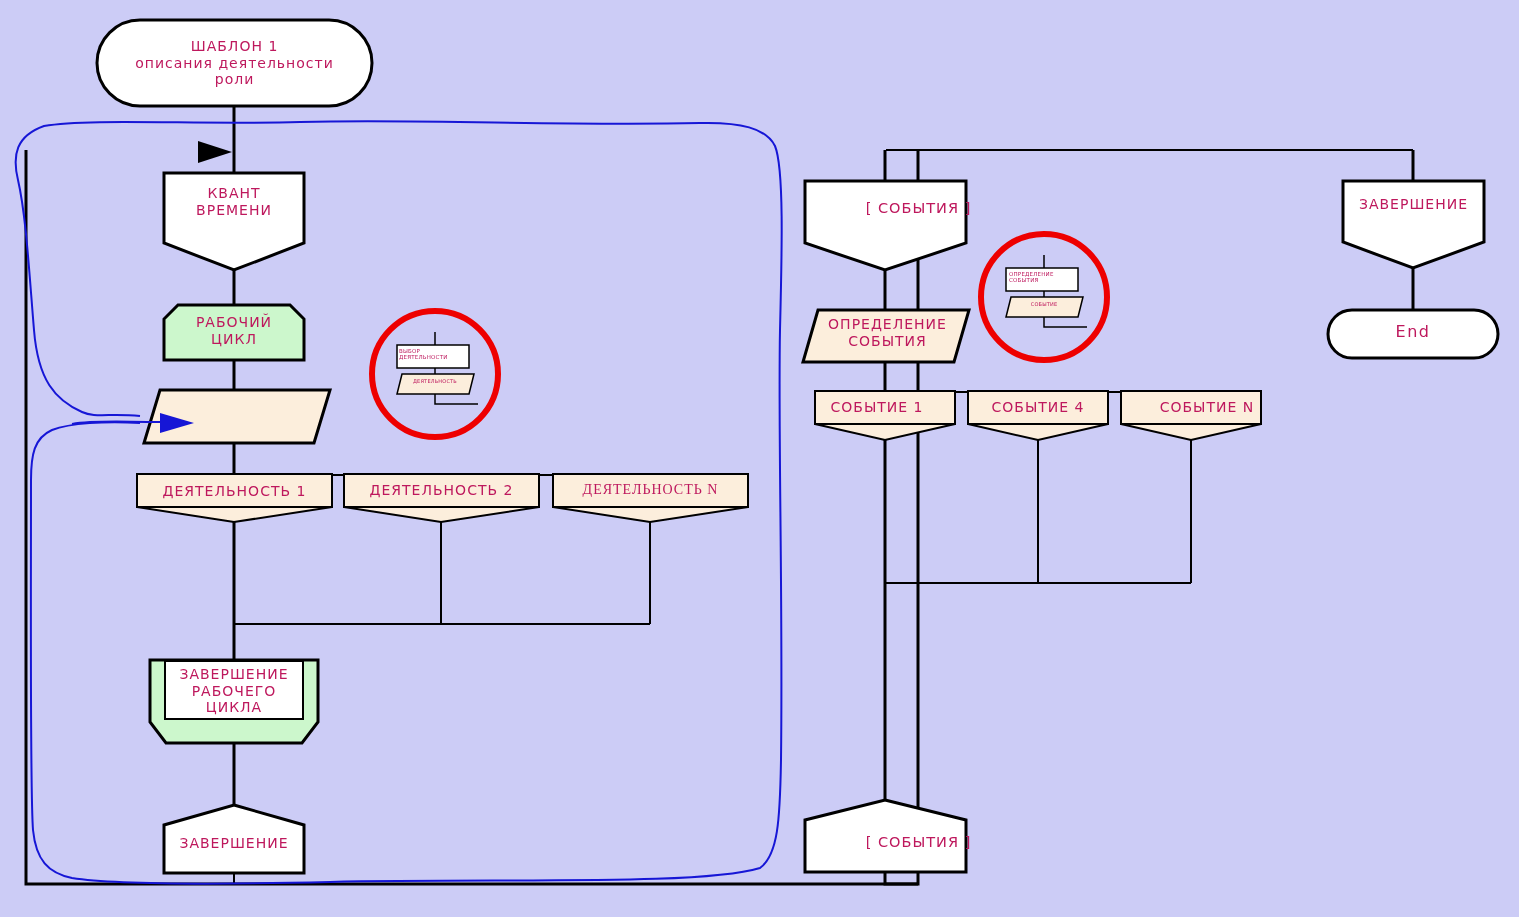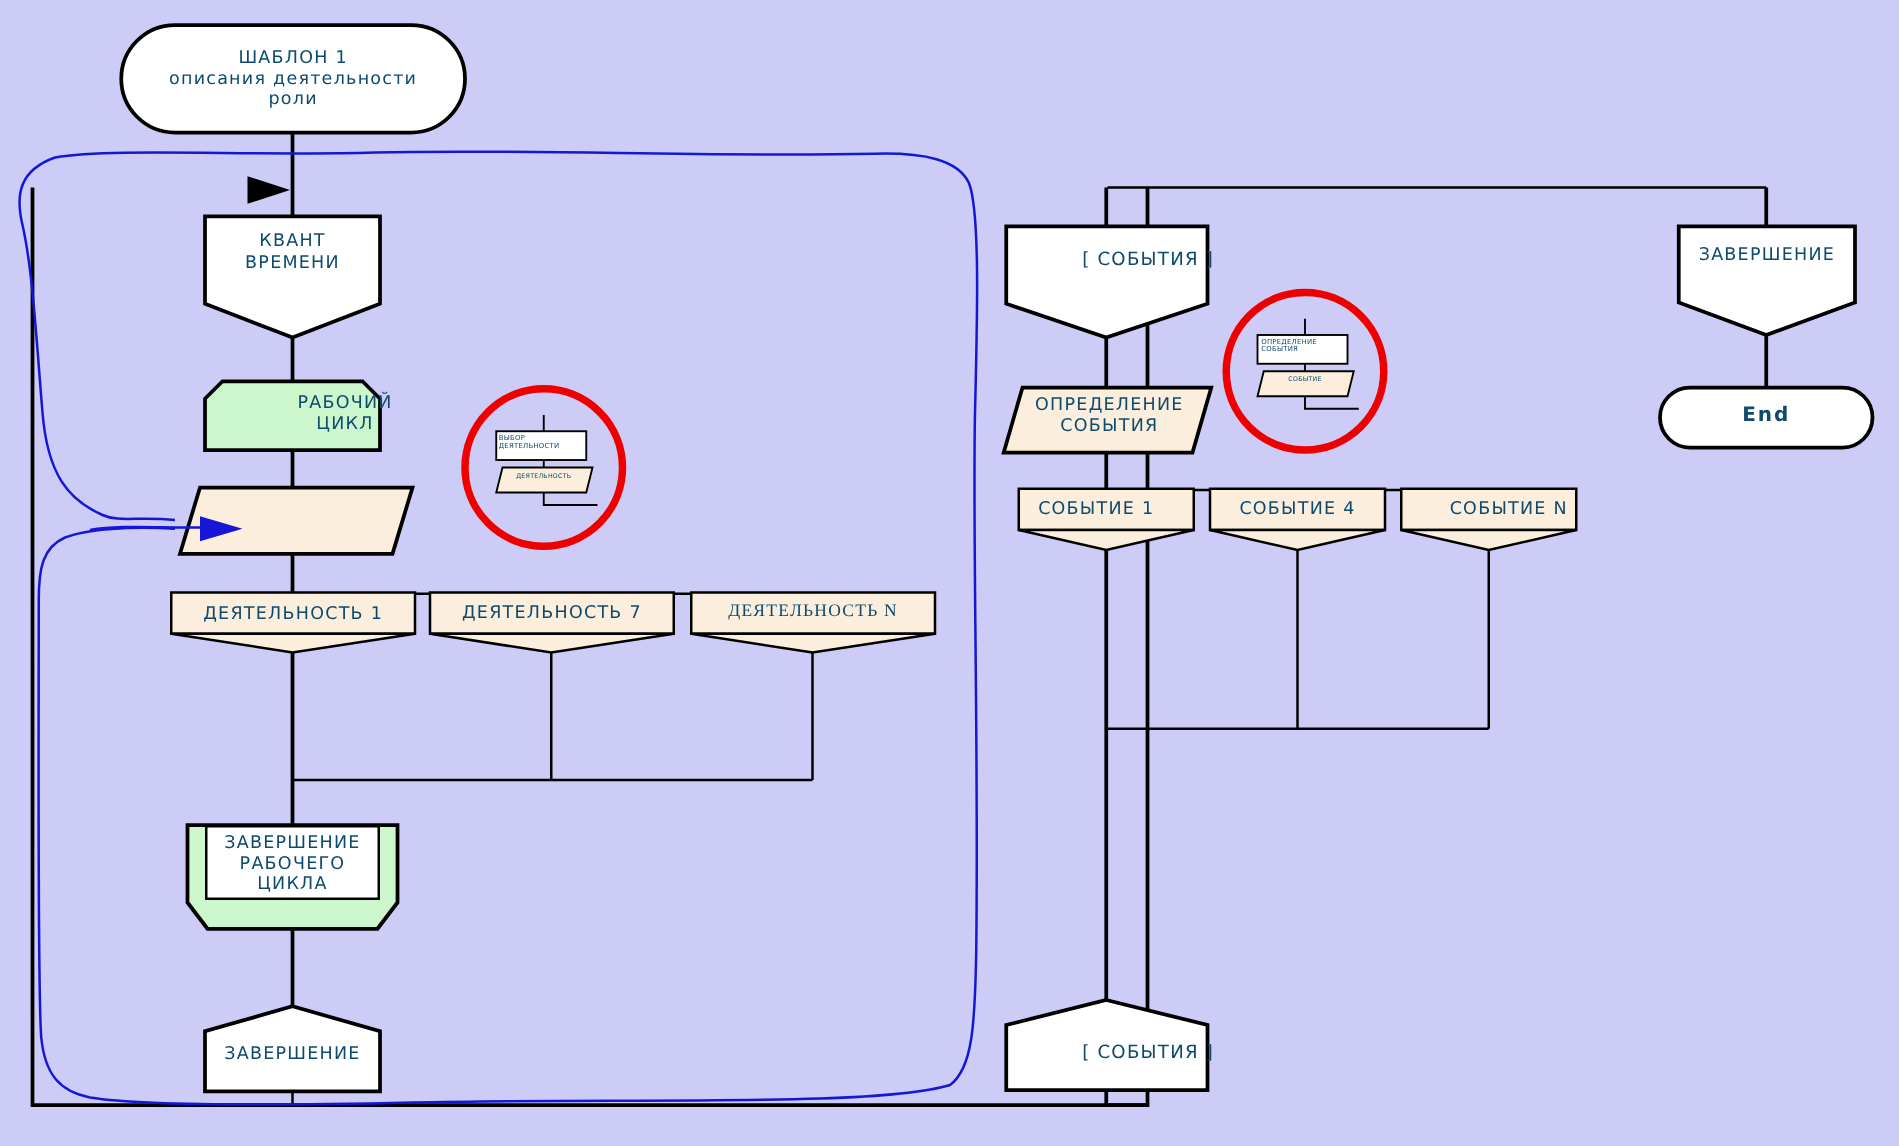--- a/index.html
+++ b/index.html
@@ -17,31 +17,31 @@
   }
   #svg-layer {
     position: absolute;
     left: 0; top: 0;
     width: 1519px;
     height: 917px;
   }
   .node-label {
     position: absolute;
     text-align: center;
-    color: #0c4a6e;
+    color: #be185d;
     letter-spacing: 1px;
     line-height: 1.18;
     pointer-events: none;
     white-space: pre;
   }
   .lbl-12 { font-size: 14px; }
   .lbl-13 { font-size: 14.5px; padding-left: 33px; }
   .lbl-tiny { font-size: 5.5px; letter-spacing: 0.2px; line-height: 1.1; }
   .lbl-tiny2 { font-size: 5px; letter-spacing: 0.2px; }
-  .lbl-end { font-size: 16px; letter-spacing: 1.5px; font-family: "DejaVu Sans", sans-serif; font-weight: bold; }
+  .lbl-end { font-size: 16px; letter-spacing: 1.5px; font-family: "DejaVu Sans", sans-serif; }
 </style>
 </head>
 <body>
 
 <div id="stage">
 
   <svg id="svg-layer" viewBox="0 0 1519 917">
 
     <g stroke="#000" fill="none">
 
@@ -176,26 +176,26 @@
     </g>
   </svg>
 
   <div class="node-label lbl-12" style="left:97px; top:38px; width:275px;">ШАБЛОН 1
 описания деятельности
 роли</div>
 
   <div class="node-label lbl-12" style="left:164px; top:185px; width:140px;">КВАНТ
 ВРЕМЕНИ</div>
 
-  <div class="node-label lbl-12" style="left:164px; top:314px; width:140px;padding-left:42px;">РАБОЧИЙ
+  <div class="node-label lbl-12" style="left:164px; top:314px; width:140px;">РАБОЧИЙ
 ЦИКЛ</div>
 
 
   <div class="node-label lbl-12" style="left:137px; top:483px; width:195px;text-align:center;">ДЕЯТЕЛЬНОСТЬ 1</div>
-  <div class="node-label lbl-12" style="left:344px; top:482px; width:195px;">ДЕЯТЕЛЬНОСТЬ 7</div>
+  <div class="node-label lbl-12" style="left:344px; top:482px; width:195px;">ДЕЯТЕЛЬНОСТЬ 2</div>
   <div class="node-label lbl-12" style="left:553px; top:482px; width:195px;font-family:Liberation Serif, serif;">ДЕЯТЕЛЬНОСТЬ N</div>
 
   <div class="node-label lbl-12" style="left:165px; top:666px; width:138px;">ЗАВЕРШЕНИЕ
 РАБОЧЕГО
 ЦИКЛА</div>
 
   <div class="node-label lbl-12" style="left:164px; top:835px; width:140px;">ЗАВЕРШЕНИЕ</div>
 
   <div class="node-label lbl-13" style="left:805px; top:200px; width:161px;">[ СОБЫТИЯ ]</div>
 

